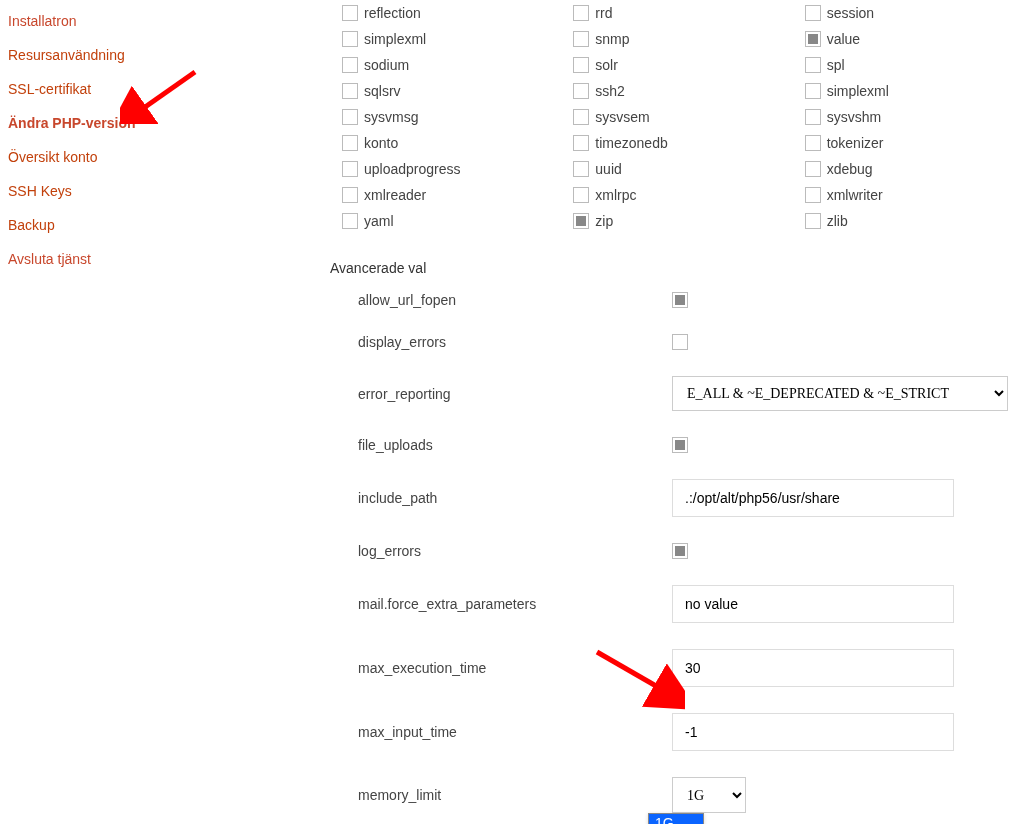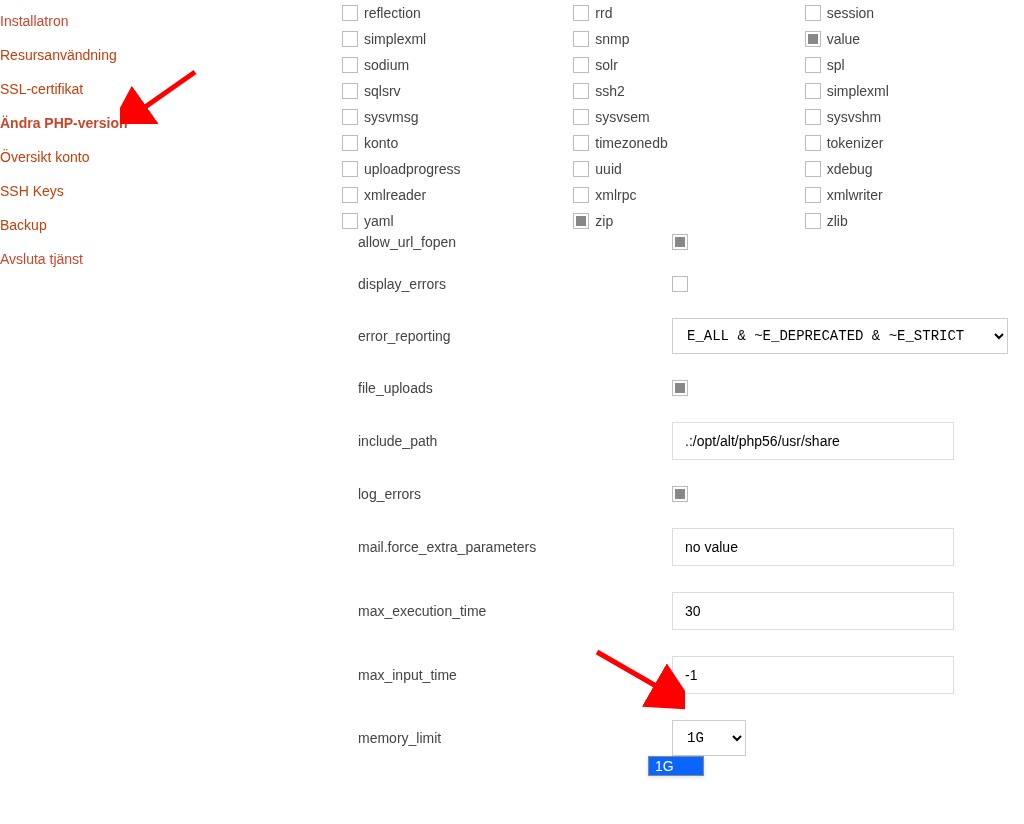--- a/index.html
+++ b/index.html
@@ -7,21 +7,21 @@
   font-family: Arial, Helvetica, sans-serif;
   font-size: 14px;
   color: #333;
   background: #fff;
   width: 1024px;
   height: 824px;
   position: relative;
 }
 .sidebar {
   position: absolute;
-  left: 0;
+  left: 8px;
   top: 4px;
   width: 200px;
 }
 .sidebar-item {
   padding: 9px 0;
   color: #c2410c;
   cursor: pointer;
 }
 .sidebar-item.red { color: #c8472c; }
 .sidebar-item.active { color: #c8472c; font-weight: bold; }
@@ -84,21 +84,21 @@
   position: relative;
 }
 .adv-checkbox.checked::after {
   content: "";
   position: absolute;
   left: 2px; top: 2px;
   width: 10px; height: 10px;
   background: #888;
 }
 .adv-select {
-  font-family: Liberation Mono, monospace;
+  font-family: Liberation Serif, serif;
   font-size: 14px;
   padding: 8px 10px;
   border: 1px solid #ccc;
   background: #fff;
 }
 .adv-select.wide { width: 336px; }
 .adv-select.small { width: 74px; height: 36px; }
 .adv-input {
   font-family: inherit;
   font-size: 14px;
@@ -248,20 +248,21 @@
           <span class="checkbox"></span>
           <span class="ext-label">xmlwriter</span>
         </div>
         <div class="ext-item">
           <span class="checkbox"></span>
           <span class="ext-label">zlib</span>
         </div>
       </div>
     </div>
 
+  <div class="section-heading">Avancerade val</div>
 
   <div id="adv-rows">
       <div class="adv-row">
         <div class="adv-label">allow_url_fopen</div>
         <div class="adv-checkbox checked"></div>
       </div>
       <div class="adv-row">
         <div class="adv-label">display_errors</div>
         <div class="adv-checkbox"></div>
       </div>

